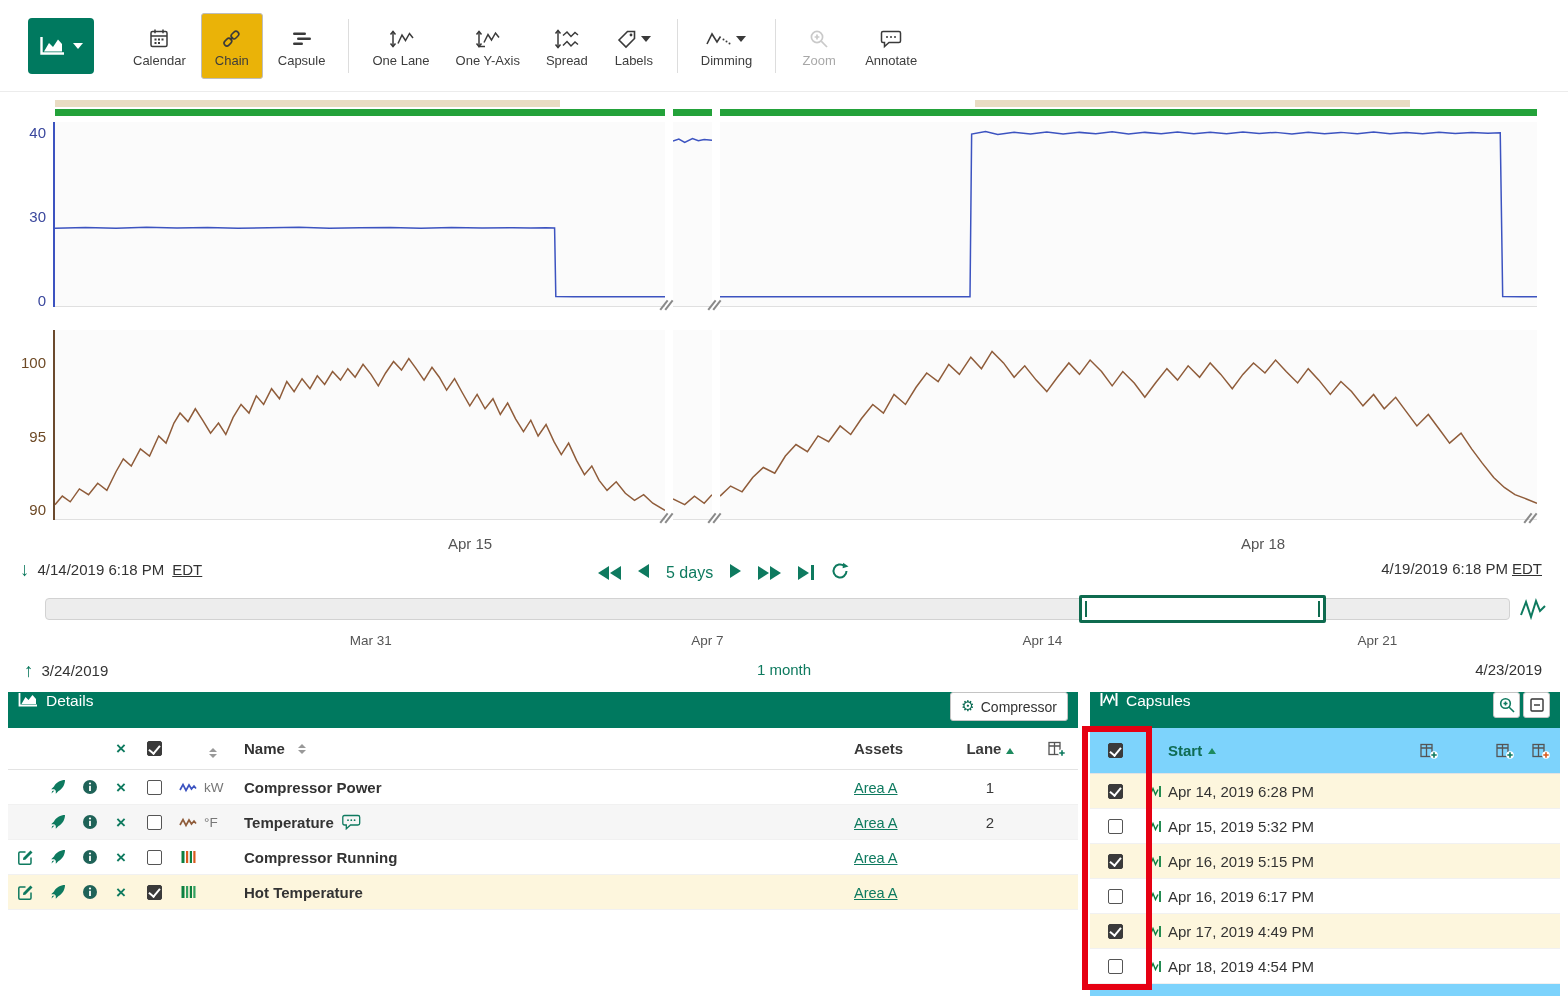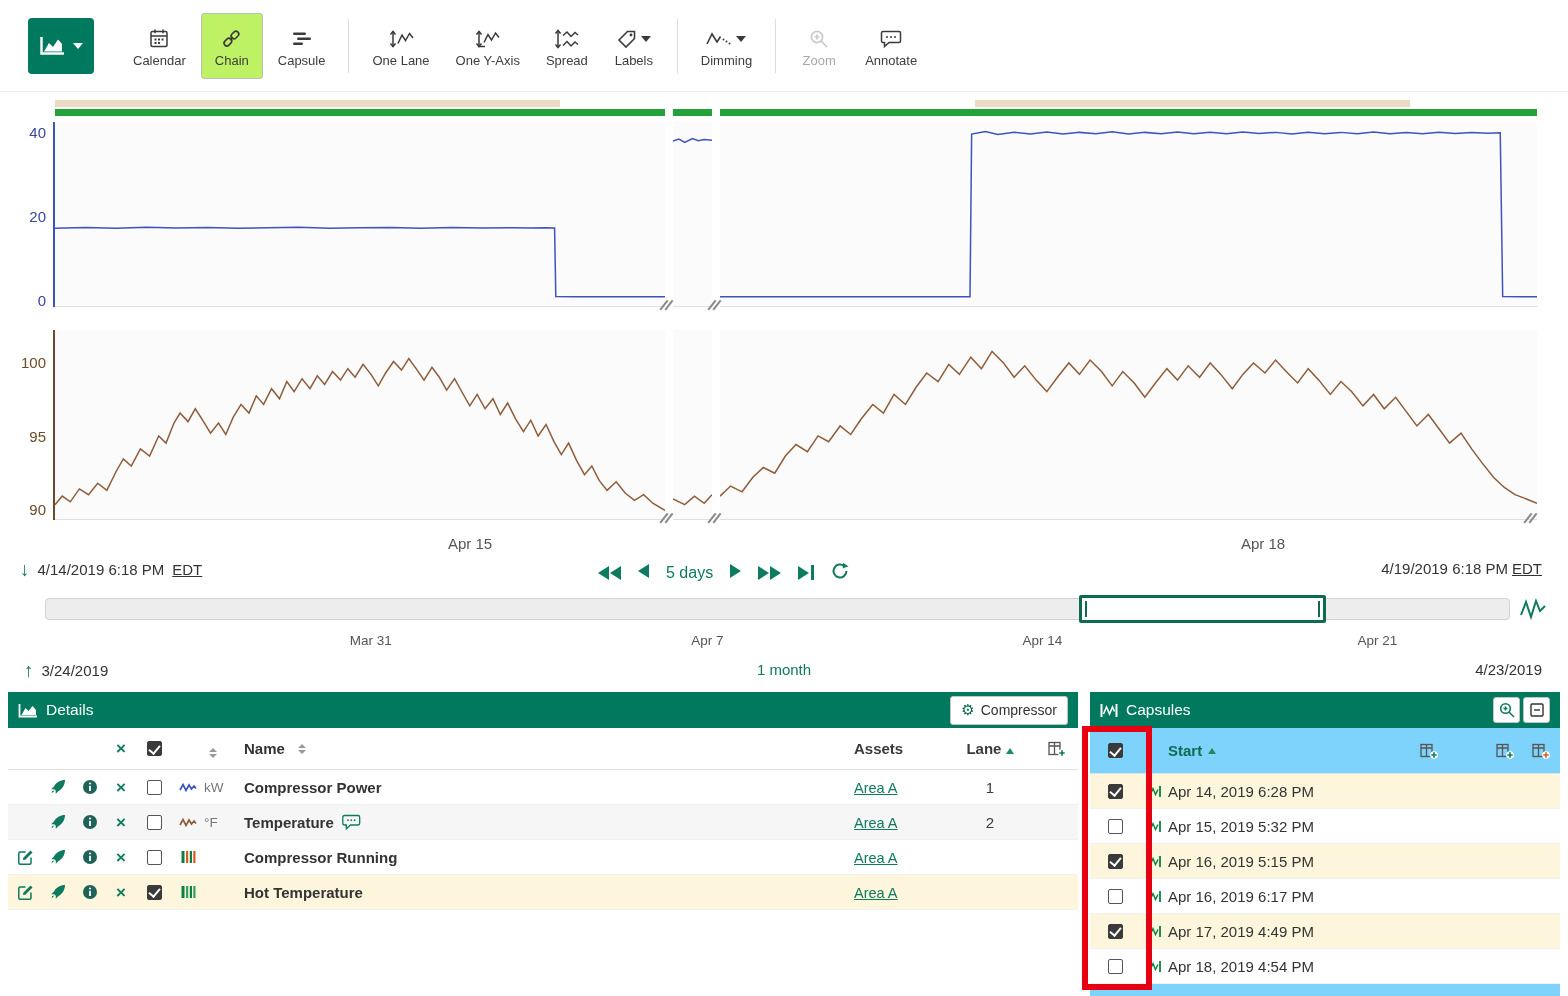--- a/index.html
+++ b/index.html
@@ -18,21 +18,21 @@
            padding-left:28px;border-bottom:1px solid #ececec;background:#fff;}
   .logo-btn{width:66px;height:56px;background:var(--green);border-radius:4px;display:flex;
             align-items:center;justify-content:center;gap:7px;margin-right:26px;}
   .caret{width:0;height:0;border-left:5px solid transparent;border-right:5px solid transparent;
          border-top:6px solid #3a3a3a;display:inline-block;}
   .caret.white{border-top-color:#fff;}
   .tb-btn{display:flex;flex-direction:column;align-items:center;justify-content:center;
           min-width:62px;height:66px;padding:4px 10px 2px;border:1px solid transparent;border-radius:3px;margin:0 2px;}
   .tb-btn .ticon{height:26px;display:flex;align-items:center;justify-content:center;gap:4px;}
   .tb-btn .lbl{font-size:13px;color:#3d3d3d;margin-top:1px;white-space:nowrap;}
-  .tb-btn.active{background:#bef264;border-color:#bdbdbd;}
+  .tb-btn.active{background:#eab308;border-color:#bdbdbd;}
   .tb-btn.disabled{opacity:.45;}
   .tb-sep{width:1px;height:54px;background:#ddd;margin:0 10px;}
 
   
   .chart-region{position:absolute;top:92px;left:0;width:1568px;height:468px;background:#fff;}
   .cap-bar{position:absolute;height:7px;}
   .cap-bar.tan{top:8px;background:var(--tan);}
   .cap-bar.green{top:17px;background:var(--capgreen);}
   .lane{position:absolute;left:0;width:100%;}
   #lane1{top:30px;height:185px;}
@@ -77,21 +77,21 @@
              border:3px solid #0f6b4f;border-radius:2px;}
   .tb-select::before,.tb-select::after{content:"";position:absolute;top:3px;bottom:3px;width:2px;background:#0f6b4f;}
   .tb-select::before{left:3px;} .tb-select::after{right:3px;}
   .squiggle{position:absolute;left:1520px;top:598px;}
   .invest-row{position:absolute;top:661px;left:0;right:0;height:24px;}
   .invest-left{position:absolute;left:24px;display:flex;align-items:center;gap:8px;}
   .invest-center{position:absolute;left:50%;transform:translateX(-50%);color:var(--green2);font-size:15px;}
   .invest-right{position:absolute;right:26px;color:#333;font-size:15px;}
 
   
-  .panel-hdr{height:36px;background:var(--green);color:#fff;display:flex;align-items:center;
+  .panel-hdr{height:36px;background:var(--green);color:#fff;display:flex;align-items:flex-start;
              padding:0 10px;font-size:15.5px;gap:8px;}
   .details-panel{position:absolute;left:8px;top:692px;width:1070px;bottom:0;background:#fff;}
   .capsules-panel{position:absolute;left:1090px;top:692px;width:470px;bottom:0;background:#7dd3fc;}
   .customize-btn{margin-left:auto;background:#fff;border:1px solid #c4c4c4;border-radius:3px;
                  color:#333;font-size:14px;height:29px;display:flex;align-items:center;gap:6px;padding:0 10px;}
   .gear{font-family:"DejaVu Sans",sans-serif;color:#0b6b53;font-size:15px;line-height:1;}
   .cap-hdr-btns{margin-left:auto;display:flex;gap:3px;}
   .cap-btn{width:27px;height:26px;background:#fff;border:1px solid #c4c4c4;border-radius:3px;
            display:flex;align-items:center;justify-content:center;}
 
@@ -278,21 +278,21 @@
 
 <div class="chart-region" data-interactable="false">
   <div class="cap-bar tan" style="left:55px;width:505px" data-interactable="false"></div>
   <div class="cap-bar tan" style="left:975px;width:435px" data-interactable="false"></div>
   <div class="cap-bar green" style="left:55px;width:610px" data-interactable="false"></div>
   <div class="cap-bar green" style="left:673px;width:39px" data-interactable="false"></div>
   <div class="cap-bar green" style="left:720px;width:817px" data-interactable="false"></div>
 
   <div class="lane" id="lane1" data-interactable="false">
     <span class="ytick t1" style="top:5.6%" data-interactable="false">40</span>
-    <span class="ytick t1" style="top:51%" data-interactable="false">20</span>
+    <span class="ytick t1" style="top:51%" data-interactable="false">30</span>
     <span class="ytick t1" style="top:96%" data-interactable="false">0</span>
     <div class="axisline" style="background:#3c53c0" data-interactable="false"></div>
     <div class="seg s1" data-interactable="true">
         <svg class="series" viewBox="0 0 100 100" preserveAspectRatio="none">
           <polyline points="0.00,57.79 5.00,57.34 10.00,57.79 15.00,57.22 20.00,57.67 25.00,57.34 30.00,57.79 35.00,57.45 40.00,57.22 45.00,57.79 50.00,57.45 55.00,57.34 60.00,57.79 65.00,57.34 70.00,57.67 75.00,57.45 78.00,57.56 80.50,57.45 81.90,57.56 82.10,94.81 85.00,95.03 90.00,94.92 95.00,95.03 100.00,95.03" fill="none" stroke="#3c53c0" stroke-width="1.5" vector-effect="non-scaling-stroke"></polyline>
         </svg>
       </div>
     <div class="seg s2" data-interactable="true">
         <svg class="series" viewBox="0 0 100 100" preserveAspectRatio="none">
           <polyline points="0.00,10.38 15.00,9.26 30.00,11.06 50.00,9.03 65.00,10.16 80.00,9.48 100.00,9.93" fill="none" stroke="#3c53c0" stroke-width="1.5" vector-effect="non-scaling-stroke"></polyline>

